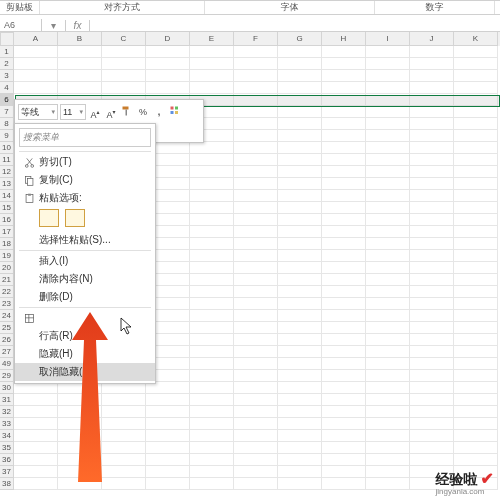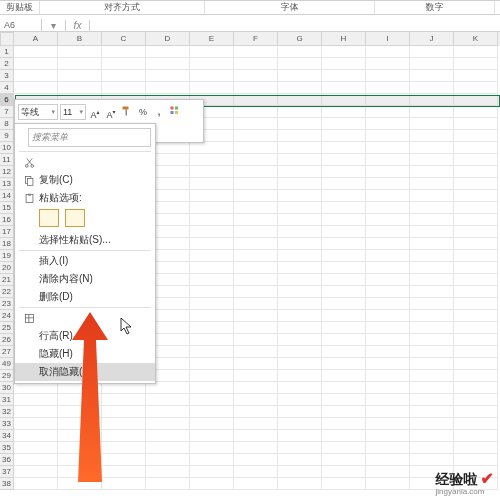--- a/index.html
+++ b/index.html
@@ -187,21 +187,21 @@
       left: 14px;
       width: 142px;
       background: #fff;
       border: 1px solid #c4c4c4;
       box-shadow: 1px 1px 3px rgba(0,0,0,0.2);
       padding: 2px 0;
       z-index: 10;
       font-size: 10px;
     }
     .cm-search {
-      margin: 2px 4px 4px 13px;
+      margin: 2px 4px 4px 4px;
       border: 1px solid #ccc;
       padding: 2px 3px;
       font-size: 9px;
       color: #888;
       font-style: italic;
     }
     .cm-item {
       display: flex;
       align-items: center;
       padding: 2px 4px;
@@ -887,20 +887,21 @@
 
   <div class="context-menu">
     <div class="cm-search">搜索菜单</div>
     <div class="cm-sep"></div>
     <div class="cm-item">
       <span class="cm-icon"><svg viewBox="0 0 16 16">
             <path stroke="#555" fill="none" d="M4 2l8 10M12 2l-8 10"></path>
             <circle cx="4" cy="13" r="2" fill="none" stroke="#555"></circle>
             <circle cx="12" cy="13" r="2" fill="none" stroke="#555"></circle>
           </svg></span>
+      <span class="cm-label">剪切(T)</span>
     </div>
     <div class="cm-item">
       <span class="cm-icon"><svg viewBox="0 0 16 16">
             <rect x="2" y="2" width="8" height="10" fill="none" stroke="#555"></rect>
             <rect x="5" y="5" width="8" height="10" fill="#fff" stroke="#555"></rect>
           </svg></span>
       <span class="cm-label">复制(C)</span>
     </div>
     <div class="cm-item">
       <span class="cm-icon"><svg viewBox="0 0 16 16">

